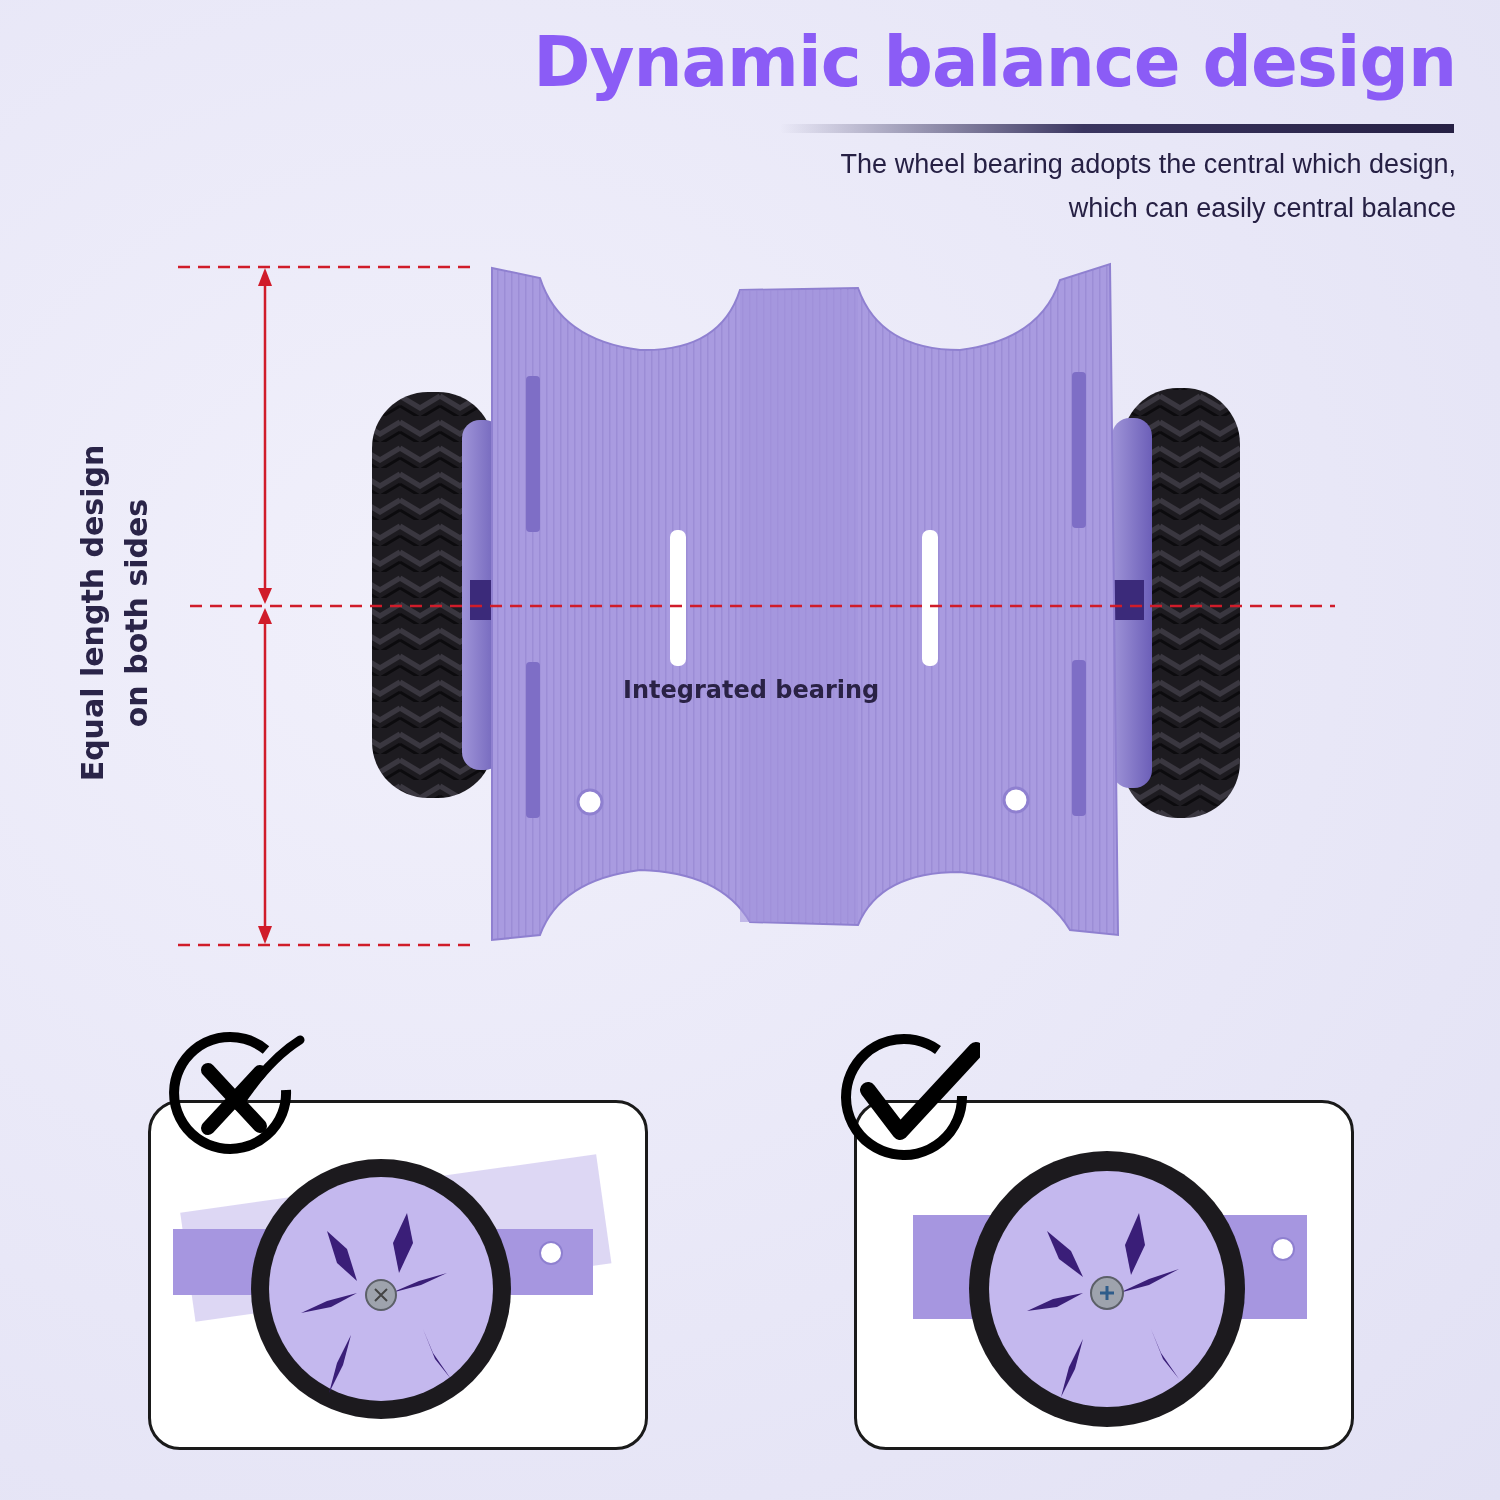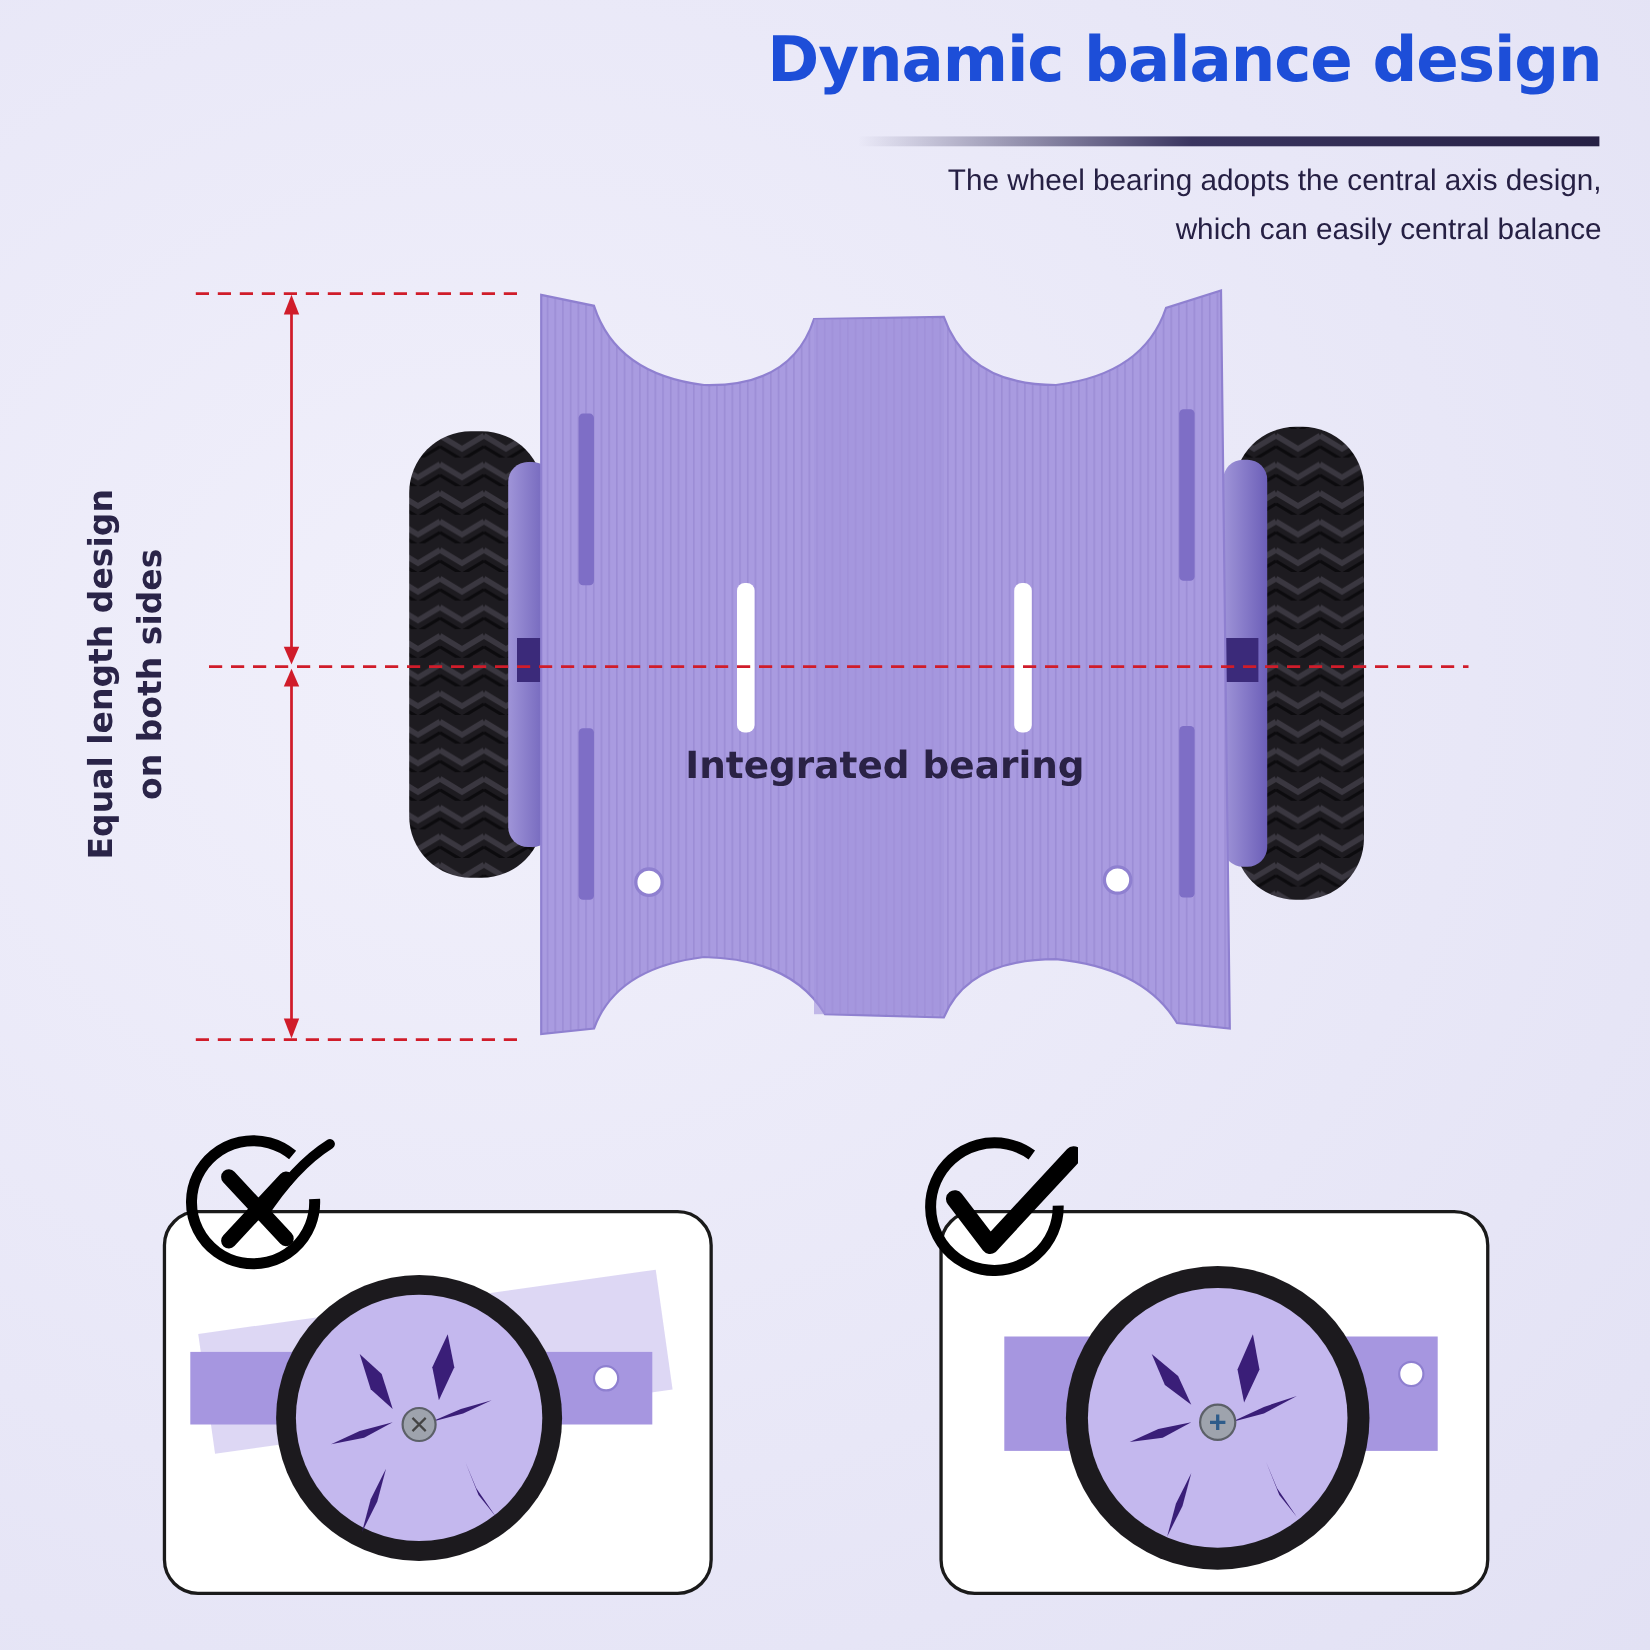--- a/index.html
+++ b/index.html
@@ -4,21 +4,21 @@
   <style>
     html, body { margin: 0; padding: 0; }
     body {
       width: 1500px; height: 1500px; position: relative; overflow: hidden;
       background: radial-gradient(ellipse at 30% 40%, #f1f0fb 0%, #e8e7f7 60%, #e2e1f4 100%);
       font-family: "DejaVu Sans", sans-serif;
     }
     .title {
       position: absolute; right: 44px; top: 22px;
       font-family: "DejaVu Sans", sans-serif; font-weight: bold;
-      font-size: 57px; color: #1d4ed8; letter-spacing: -1px; white-space: nowrap;
+      font-size: 69px; color: #8b5cf6; letter-spacing: -1px; white-space: nowrap;
     }
     .title-rule {
       position: absolute; left: 780px; right: 46px; top: 124px; height: 9px;
       background: linear-gradient(to right, rgba(38,32,68,0) 0%, #3a3560 45%, #262044 100%);
     }
     .subtitle {
       position: absolute; right: 44px; top: 142px; text-align: right;
       font-family: "Liberation Sans", sans-serif; font-size: 27px; line-height: 44px;
       color: #262044;
     }
@@ -29,37 +29,37 @@
       position: absolute; left: 50%; top: 50%;
       transform: translate(-50%, -50%) rotate(-90deg);
       white-space: nowrap; text-align: center;
       font-family: "DejaVu Sans", sans-serif; font-weight: bold;
       font-size: 30px; line-height: 44px; color: #2a2448;
     }
     svg.overlay { position: absolute; left: 0; top: 0; }
     .bearing-label {
       position: absolute; left: 623px; top: 676px;
       font-family: "DejaVu Sans", sans-serif; font-weight: bold;
-      font-size: 34px; color: #2a2245; white-space: nowrap;
+      font-size: 24px; color: #2a2245; white-space: nowrap;
     }
     .panel {
       position: absolute; background: #ffffff;
       border: 3px solid #1a1a1a; border-radius: 32px; overflow: hidden;
     }
     .panel-bad { left: 148px; top: 1100px; width: 494px; height: 344px; }
     .panel-good { left: 854px; top: 1100px; width: 494px; height: 344px; }
     .badge { position: absolute; }
   </style>
 </head>
 <body>
 
 <div class="title">Dynamic balance design</div>
 <div class="title-rule"></div>
 <div class="subtitle">
-  <div>The wheel bearing adopts the central axis design,</div>
+  <div>The wheel bearing adopts the central which design,</div>
   <div>which can easily central balance</div>
 </div>
 
 <div class="vlabel">
   <span>
     <div>Equal length design</div>
     <div>on both sides</div>
   </span>
 </div>
 

